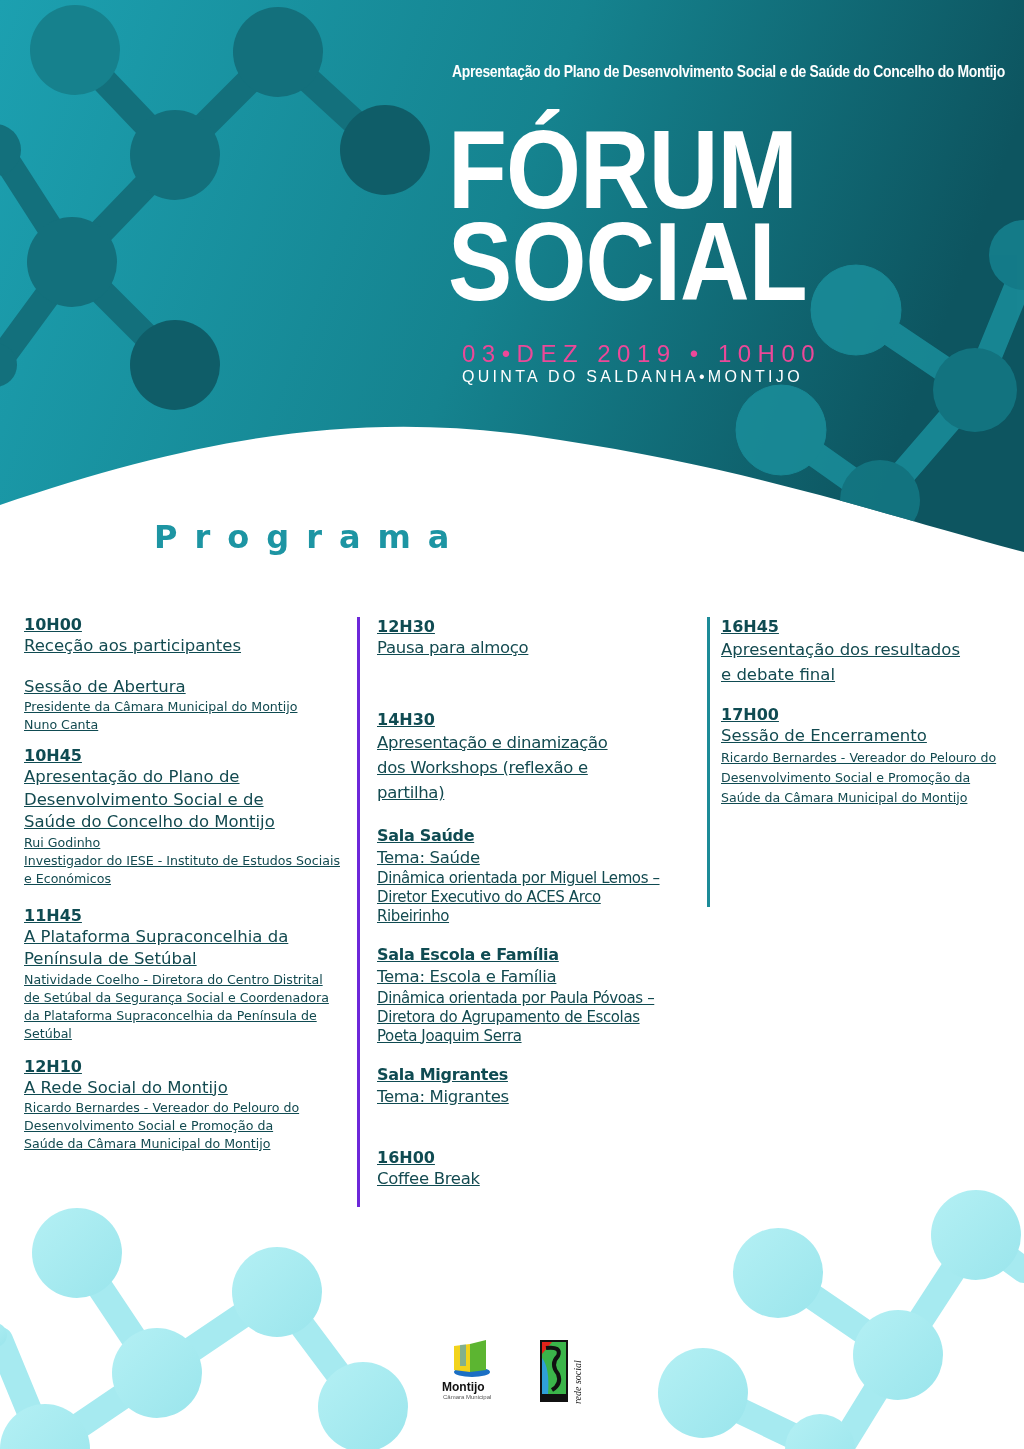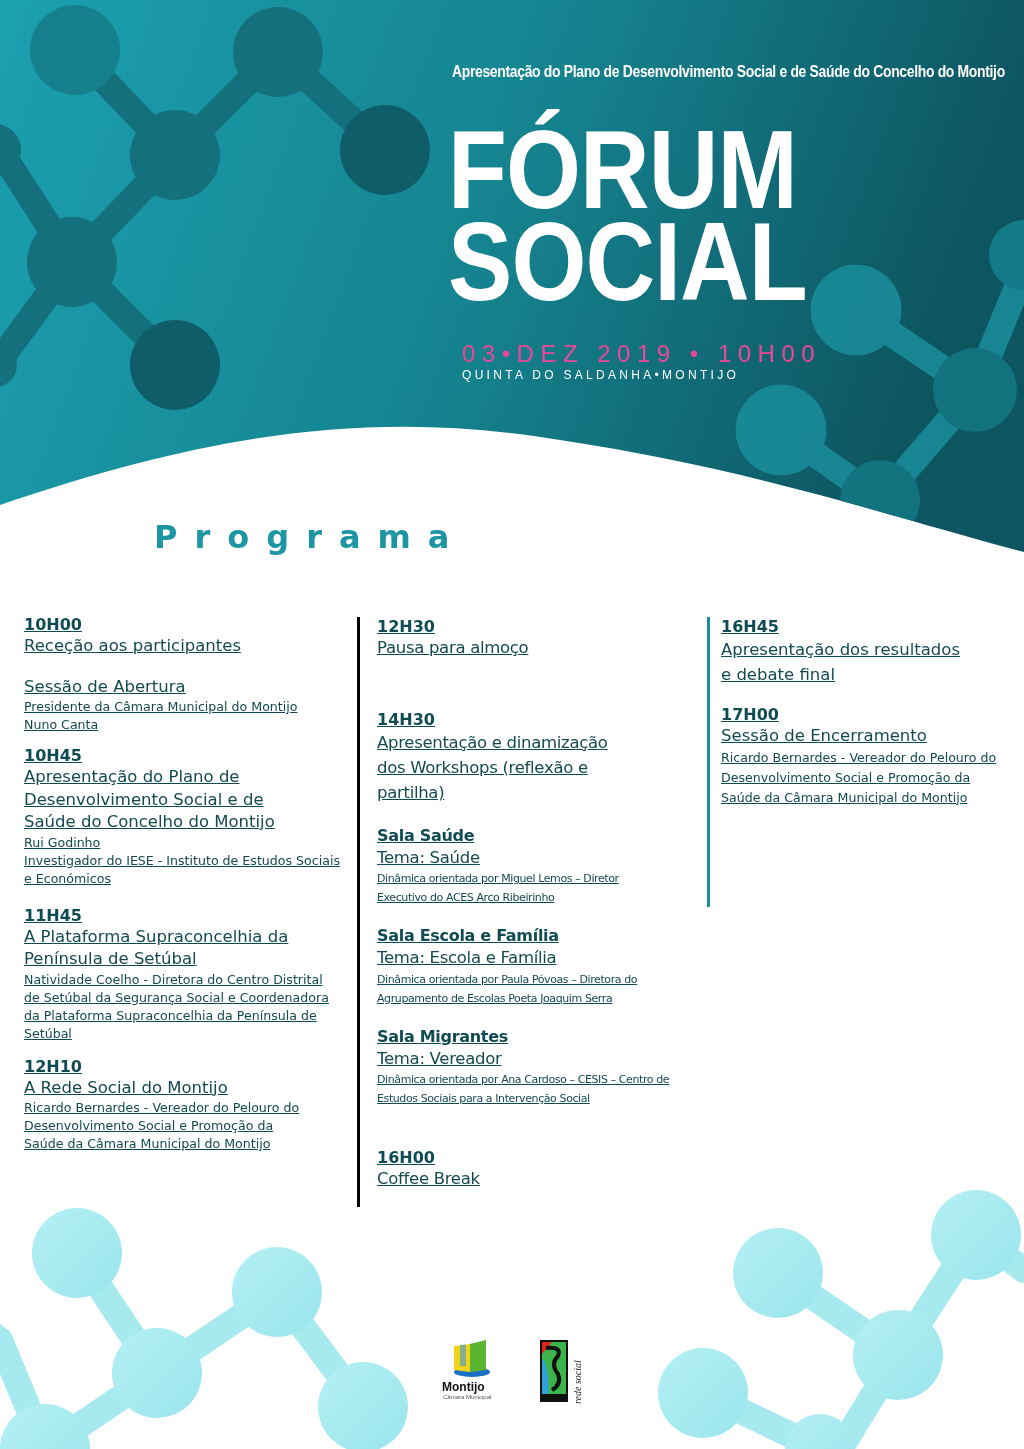--- a/index.html
+++ b/index.html
@@ -2,31 +2,31 @@
 <html><head>
 <meta charset="utf-8">
 <style>
   html, body { margin:0; padding:0; }
   body { width:1024px; height:1449px; position:relative; overflow:hidden; background:#ffffff; font-family:"DejaVu Sans", sans-serif; color:#0f4b52; }
   .bg-svg { position:absolute; left:0; top:0; width:1024px; height:1449px; }
   .subtitle { position:absolute; left:452px; top:62px; color:#ffffff; font-family:"Liberation Sans", sans-serif; font-weight:bold; font-size:17px; letter-spacing:-0.4px; transform:scaleX(0.82); transform-origin:left top; white-space:nowrap; }
   .title { position:absolute; left:448px; top:124px; color:#ffffff; font-family:"Liberation Sans", sans-serif; font-weight:bold; font-size:112px; line-height:92px; transform:scaleX(0.86); transform-origin:left top; letter-spacing:-1px; }
   .title div { white-space:nowrap; }
   .date { position:absolute; left:462px; top:340px; color:#ec4899; font-family:"Liberation Sans", sans-serif; font-size:24px; letter-spacing:6.5px; white-space:nowrap; }
-  .venue { position:absolute; left:462px; top:368px; color:#ffffff; font-family:"Liberation Sans", sans-serif; font-size:12px; letter-spacing:3.3px; white-space:nowrap; }
+  .venue { position:absolute; left:462px; top:368px; color:#ffffff; font-family:"Liberation Sans", sans-serif; font-size:16px; letter-spacing:3.3px; white-space:nowrap; }
   .programa { position:absolute; left:154px; top:518px; color:#1d95a3; font-family:"DejaVu Sans", sans-serif; font-weight:bold; font-size:32px; letter-spacing:17px; }
   .col { position:absolute; top:615px; }
   .col.c1 { left:24px; width:320px; }
-  .col.c2 { left:357px; width:340px; border-left:3px solid #000000; height:590px; padding-left:17px; top:617px; }
+  .col.c2 { left:357px; width:340px; border-left:3px solid #6d28d9; height:590px; padding-left:17px; top:617px; }
   .col.c3 { left:707px; width:310px; border-left:3px solid #1d8b98; height:290px; padding-left:11px; top:617px; }
   .item { margin-bottom:14px;text-decoration:underline; }
   .time { font-weight:bold; font-size:16px; color:#0f4b52; line-height:20px; }
   .head { font-size:16.5px; color:#134a50; line-height:22.5px; }
   .desc { font-size:12.6px; color:#134a50; line-height:18px; }
-  .c2 .desc { font-size:11px; letter-spacing:-0.4px; }
+  .c2 .desc { font-size:15px; letter-spacing:-0.4px; }
   .c2 .head { letter-spacing:-0.3px; }
   .room { font-weight:bold; font-size:16px; color:#0f4b52; line-height:22px; letter-spacing:-0.3px; }
   .logos { position:absolute; top:1336px; left:440px; width:160px; height:70px; }
   .logo-montijo { position:absolute; left:0; top:0; width:64px; height:68px; }
   .logo-rede { position:absolute; left:100px; top:4px; width:52px; height:64px; }
   .m-text { position:absolute; left:2px; top:44px; font-family:"Liberation Sans", sans-serif; font-weight:bold; font-size:12px; color:#111; }
   .m-sub { position:absolute; left:3px; top:58px; font-family:"Liberation Sans", sans-serif; font-size:6px; color:#555; white-space:nowrap; }
   .rede-text { position:absolute; left:38px; top:28px; font-family:"Liberation Serif", serif; font-style:italic; font-size:10px; color:#222; transform:rotate(-90deg); transform-origin:left top; white-space:nowrap; }
 </style>
 </head>
@@ -168,22 +168,21 @@
     <div class="head">Tema: Saúde</div>
     <div class="desc" style="width:290px;line-height:19px">Dinâmica orientada por Miguel Lemos – Diretor Executivo do ACES Arco Ribeirinho</div>
   </div>
   <div class="item" style="margin-top:18px">
     <div class="room">Sala Escola e Família</div>
     <div class="head">Tema: Escola e Família</div>
     <div class="desc" style="width:300px;line-height:19px">Dinâmica orientada por Paula Póvoas – Diretora do Agrupamento de Escolas Poeta Joaquim Serra</div>
   </div>
   <div class="item" style="margin-top:18px">
     <div class="room">Sala Migrantes</div>
-    <div class="head">Tema: Vereador</div>
-    <div class="desc" style="width:320px;line-height:19px">Dinâmica orientada por Ana Cardoso – CESIS – Centro de Estudos Sociais para a Intervenção Social</div>
+    <div class="head">Tema: Migrantes</div>
   </div>
   <div class="item" style="margin-top:40px">
     <div class="time">16H00</div>
     <div class="head">Coffee Break</div>
   </div>
 </div>
 
 <div class="col c3">
   <div class="item">
     <div class="time">16H45</div>

